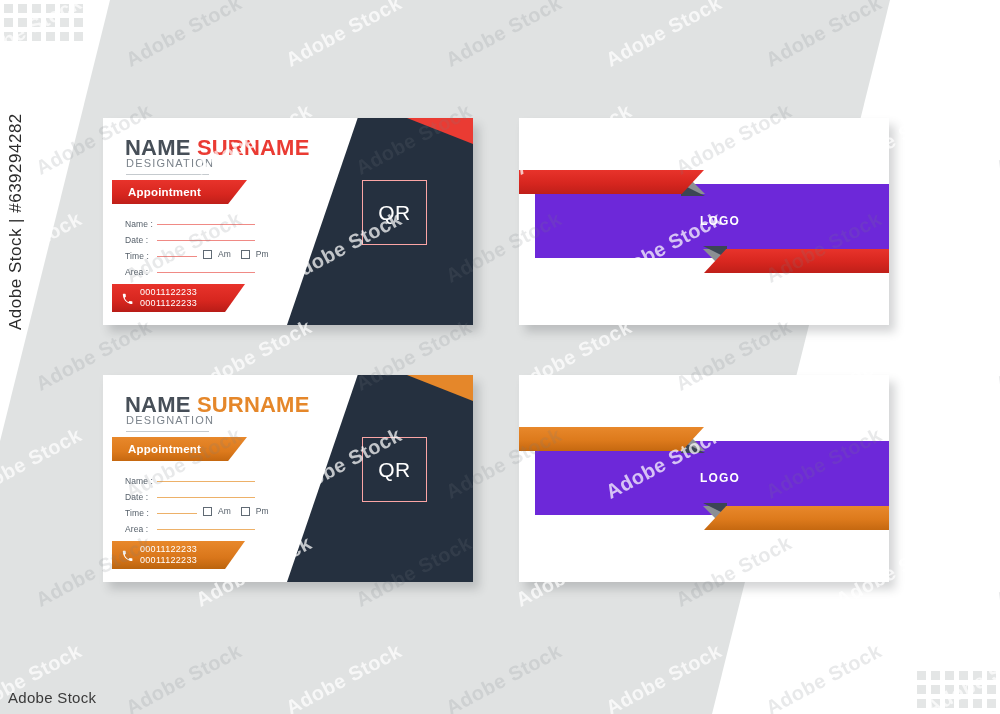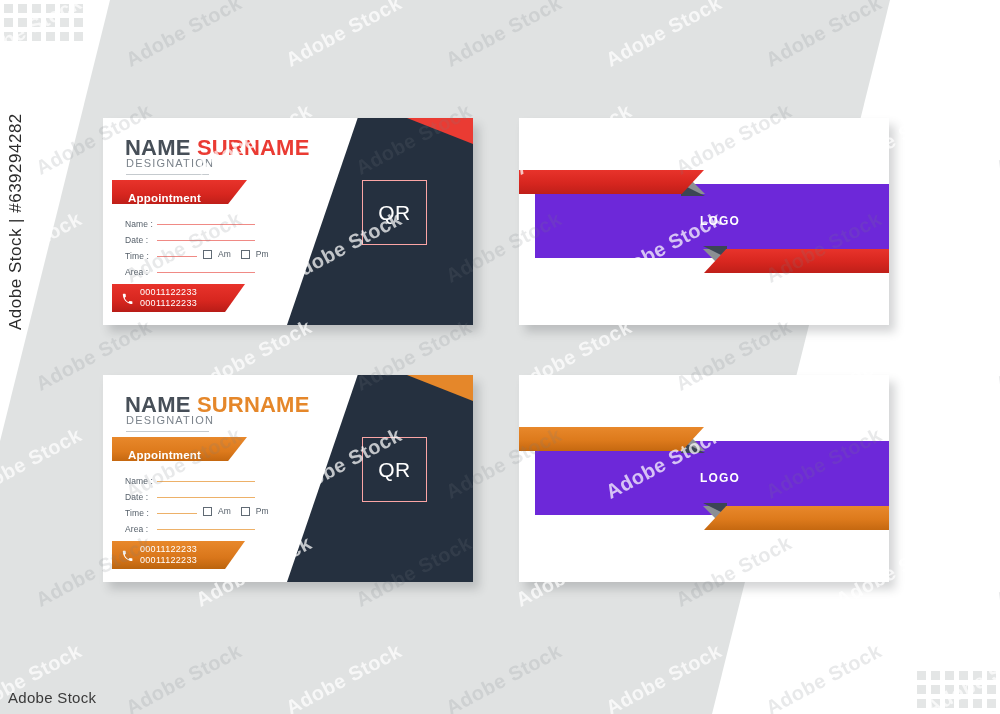--- a/index.html
+++ b/index.html
@@ -97,21 +97,21 @@
   .name-line .last.orange{color:#e5872a;}
 
   .designation{
     position:absolute;left:23px;top:39px;
     font-size:11px;letter-spacing:1.2px;color:#7b838b;font-weight:400;
   }
   .desig-rule{position:absolute;left:23px;top:56px;width:83px;height:1px;background:#c5cace;}
 
   .ribbon{
     position:absolute;left:9px;top:62px;width:135px;height:24px;
-    display:flex;align-items:flex-end;
+    display:flex;align-items:center;
     clip-path:polygon(0 0, 100% 0, 86% 100%, 0% 100%);
   }
   .ribbon.red   {background:linear-gradient(180deg,#e8332b 0%,#d7261f 60%,#bf1f19 100%);}
   .ribbon.orange{background:linear-gradient(180deg,#e8882b 0%,#dd7a1c 60%,#c56810 100%);}
   .ribbon span{color:#fff;font-size:11.5px;font-weight:700;margin-left:16px;letter-spacing:.2px;}
 
   .fields{position:absolute;left:22px;top:95px;}
   .field-row{display:flex;align-items:flex-end;height:16px;}
   .field-label{font-size:8.5px;color:#56606a;width:32px;letter-spacing:.1px;font-weight:400;}
   .field-rule{height:1px;margin-bottom:4px;}

